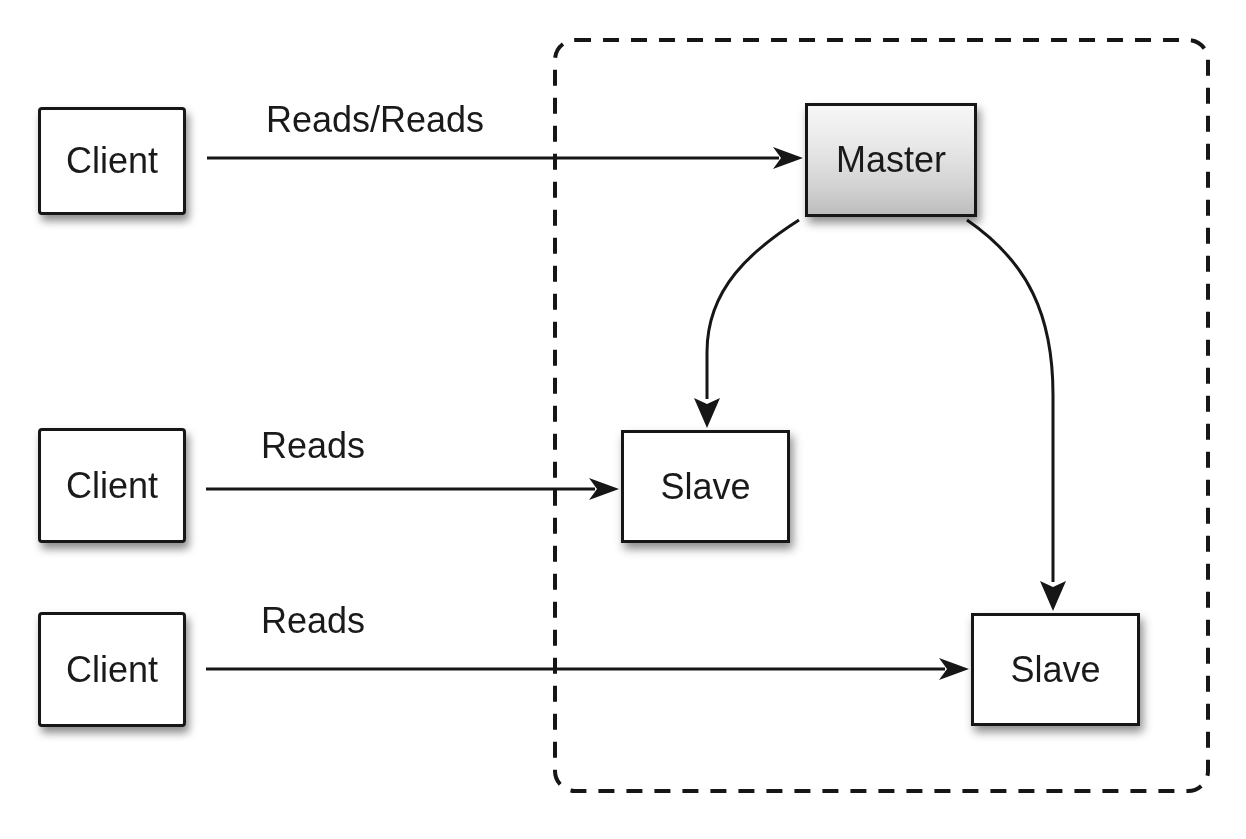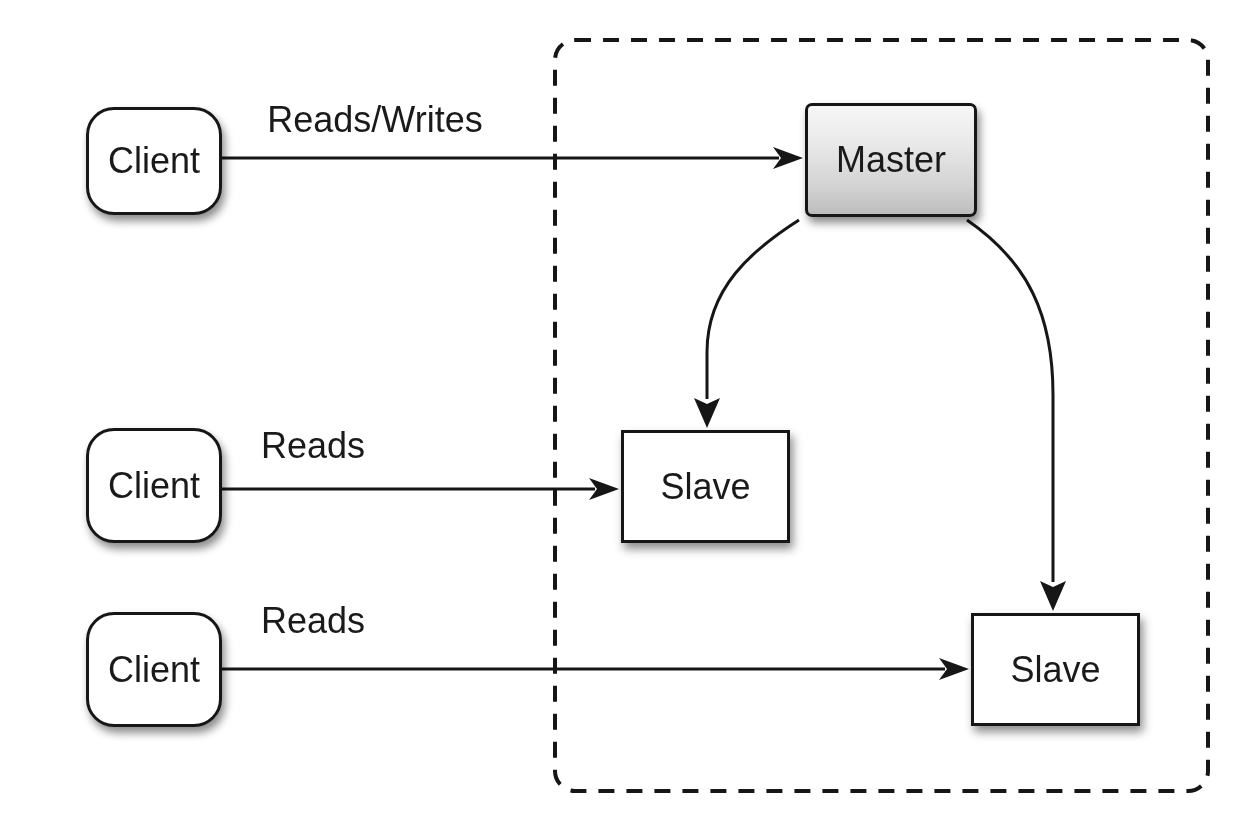--- a/index.html
+++ b/index.html
@@ -30,35 +30,33 @@
     justify-content: center;
     box-sizing: border-box;
     border: 3.5px solid #161616;
     background: #ffffff;
     font-size: 36px;
     line-height: 1;
     color: #1a1a1a;
     box-shadow: 3px 6px 9px rgba(0,0,0,0.45);
   }
   .node.client {
-    border-radius: 28px;
+    border-radius: 4px;
     left: 38px;
-    width: 136px;
-    margin-left: 48px;
+    width: 148px;
   }
   .node.client.c1 { top: 107px; height: 108px; }
   .node.client.c2 { top: 428px; height: 115px; }
   .node.client.c3 { top: 612px; height: 115px; }
   .node.master {
     left: 805px;
     top: 103px;
     width: 172px;
     height: 114px;
     background: linear-gradient(180deg, #f6f6f6 0%, #e9e9e9 35%, #d2d2d2 75%, #bdbdbd 100%);
-    border-radius: 7px;
   }
   .node.slave1 {
     left: 621px;
     top: 430px;
     width: 169px;
     height: 113px;
   }
   .node.slave2 {
     left: 971px;
     top: 613px;
@@ -130,20 +128,20 @@
   </div>
 
   <div class="node slave1">
     <span>Slave</span>
   </div>
 
   <div class="node slave2">
     <span>Slave</span>
   </div>
 
-  <div class="edge-label lbl-reads-writes">Reads/Writes</div>
+  <div class="edge-label lbl-reads-writes">Reads/Reads</div>
 
   <div class="edge-label lbl-reads-mid">Reads</div>
 
   <div class="edge-label lbl-reads-bot">Reads</div>
 
 
 </div>
 
 </body></html>

